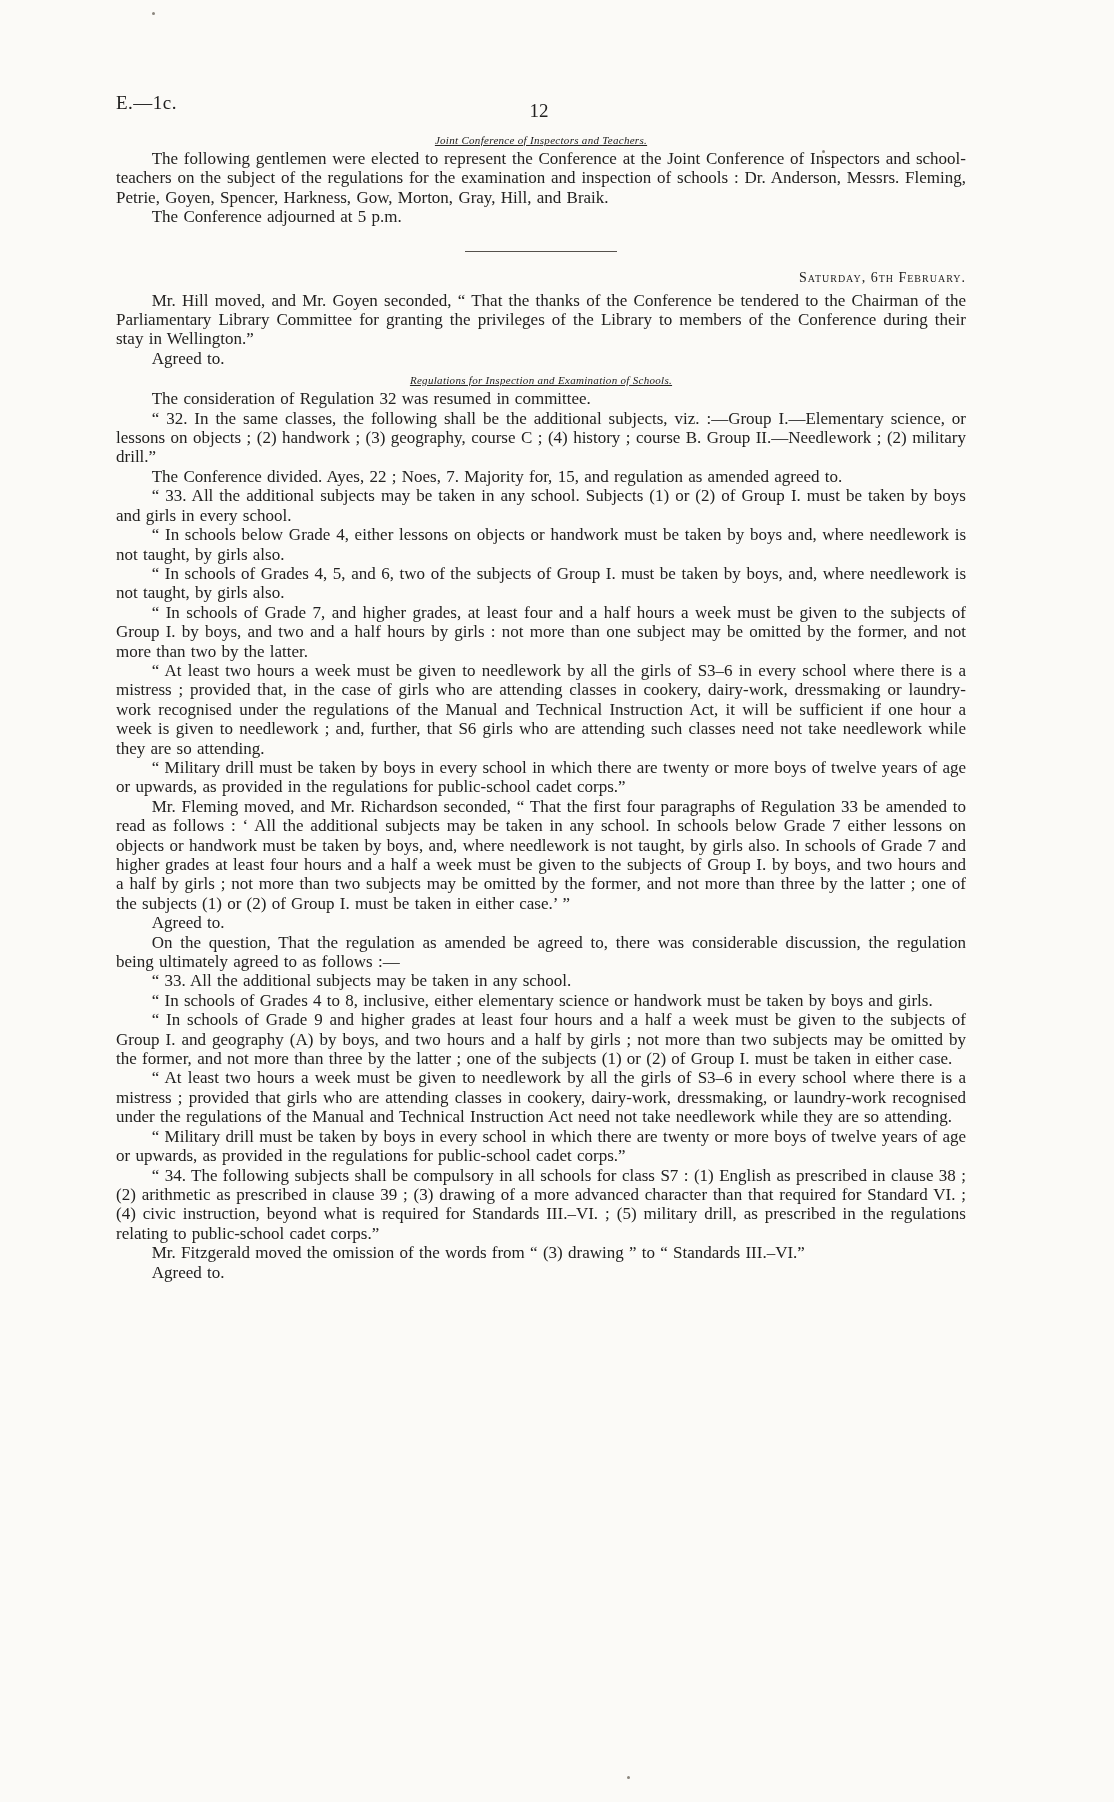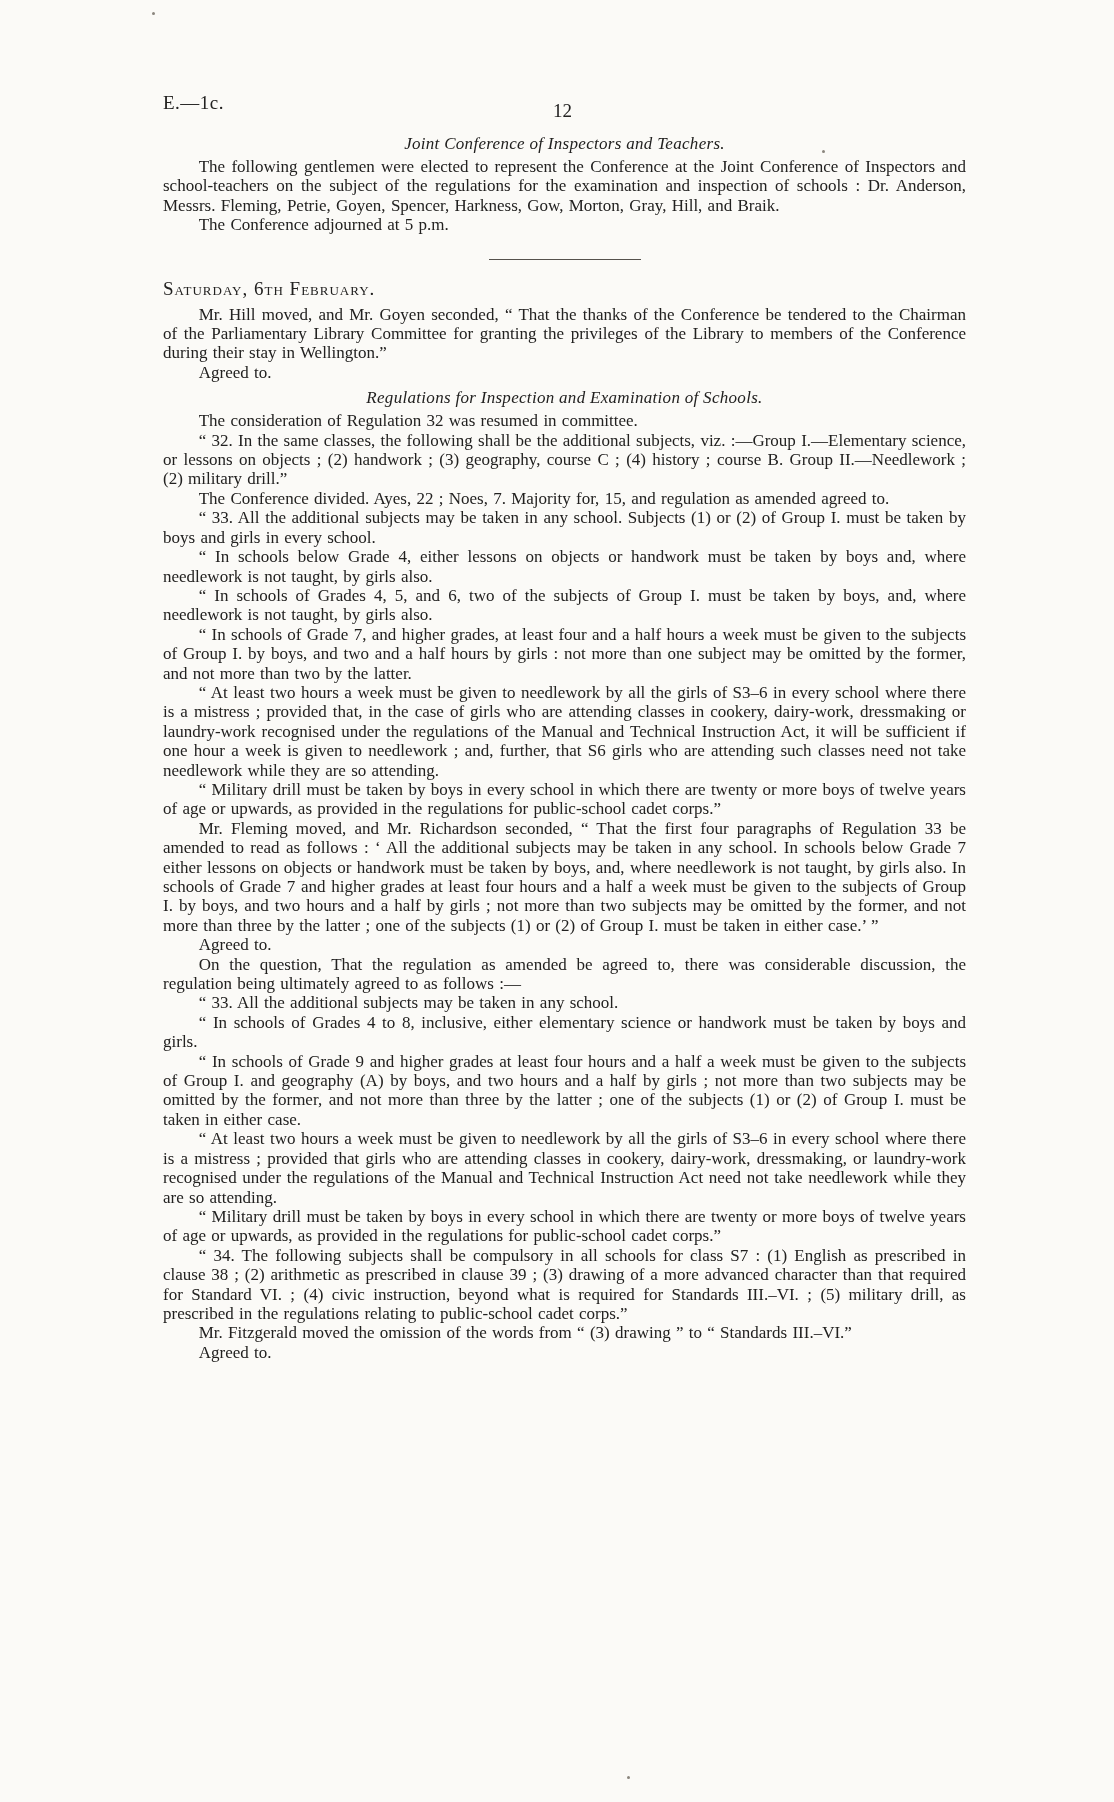--- a/index.html
+++ b/index.html
@@ -8,21 +8,20 @@
     width: 1114px;
     height: 1802px;
     background: #fbfaf7;
     color: #222120;
     font-family: "Liberation Serif", "DejaVu Serif", serif;
     position: relative;
     overflow: hidden;
   }
   .doc {
     padding: 92px 148px 0 116px;
-    margin-left: 47px;
   }
   .page-head {
     position: relative;
     height: 26px;
     margin-bottom: 16px;
     font-size: 19px;
   }
   .doc-ref {
     position: absolute;
     left: 0;
@@ -32,29 +31,30 @@
   .page-num {
     position: absolute;
     left: 50%;
     transform: translateX(-60%);
     top: 8px;
   }
   .h-italic {
     font-style: italic;
     font-weight: normal;
     text-align: center;
-    font-size: 17px;
+    font-size: 11px;
     margin: 6px 0 3px 0;
     letter-spacing: 0.3px;
+    text-decoration: underline;
   }
   .h-caps {
     font-variant: small-caps;
     font-weight: normal;
-    text-align: left;
-    font-size: 19px;
+    text-align: right;
+    font-size: 14px;
     letter-spacing: 1px;
     margin: 4px 0 5px 0;
   }
   p.para {
     margin: 0;
     font-size: 17px;
     line-height: 19.4px;
     text-align: justify;
     text-indent: 2.1em;
     word-spacing: 0.06em;

